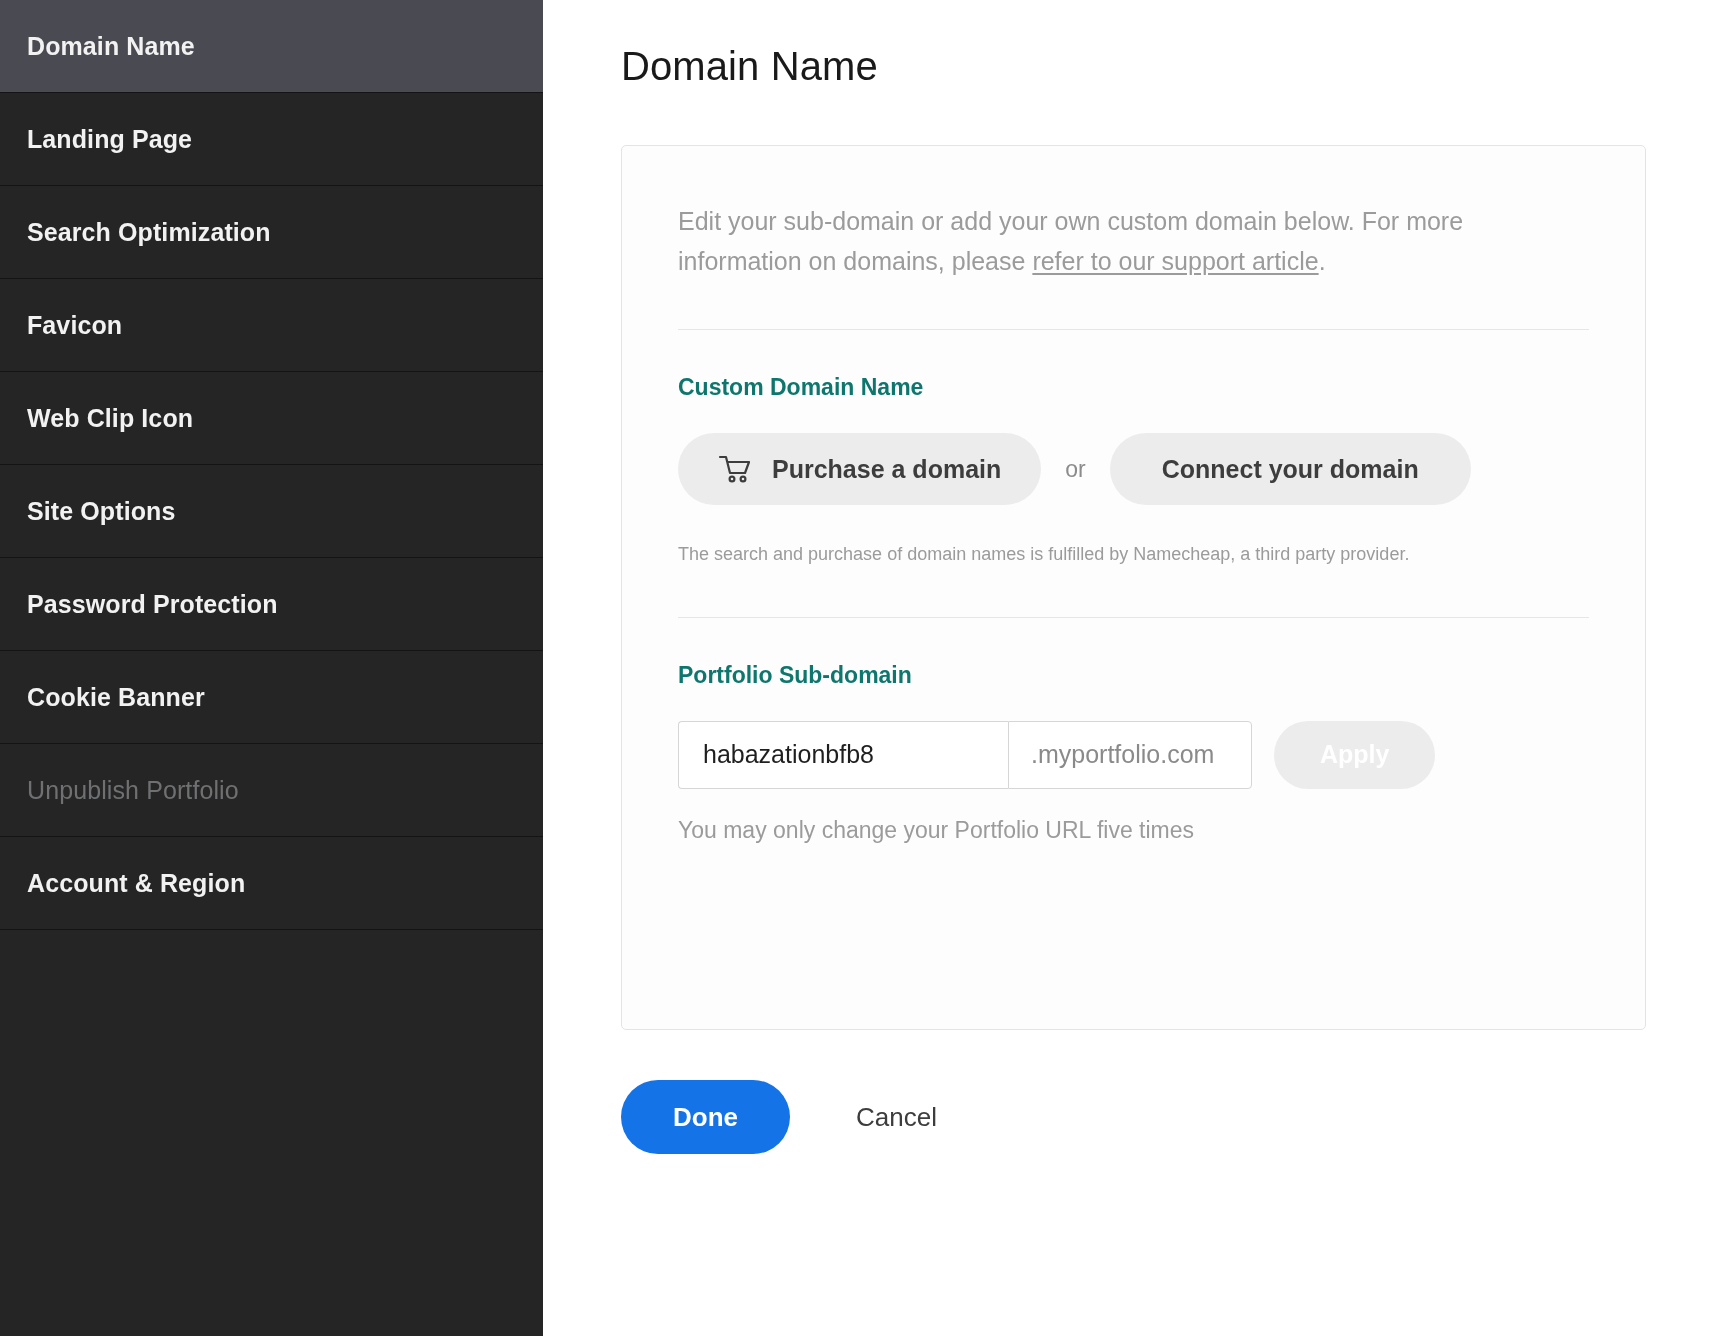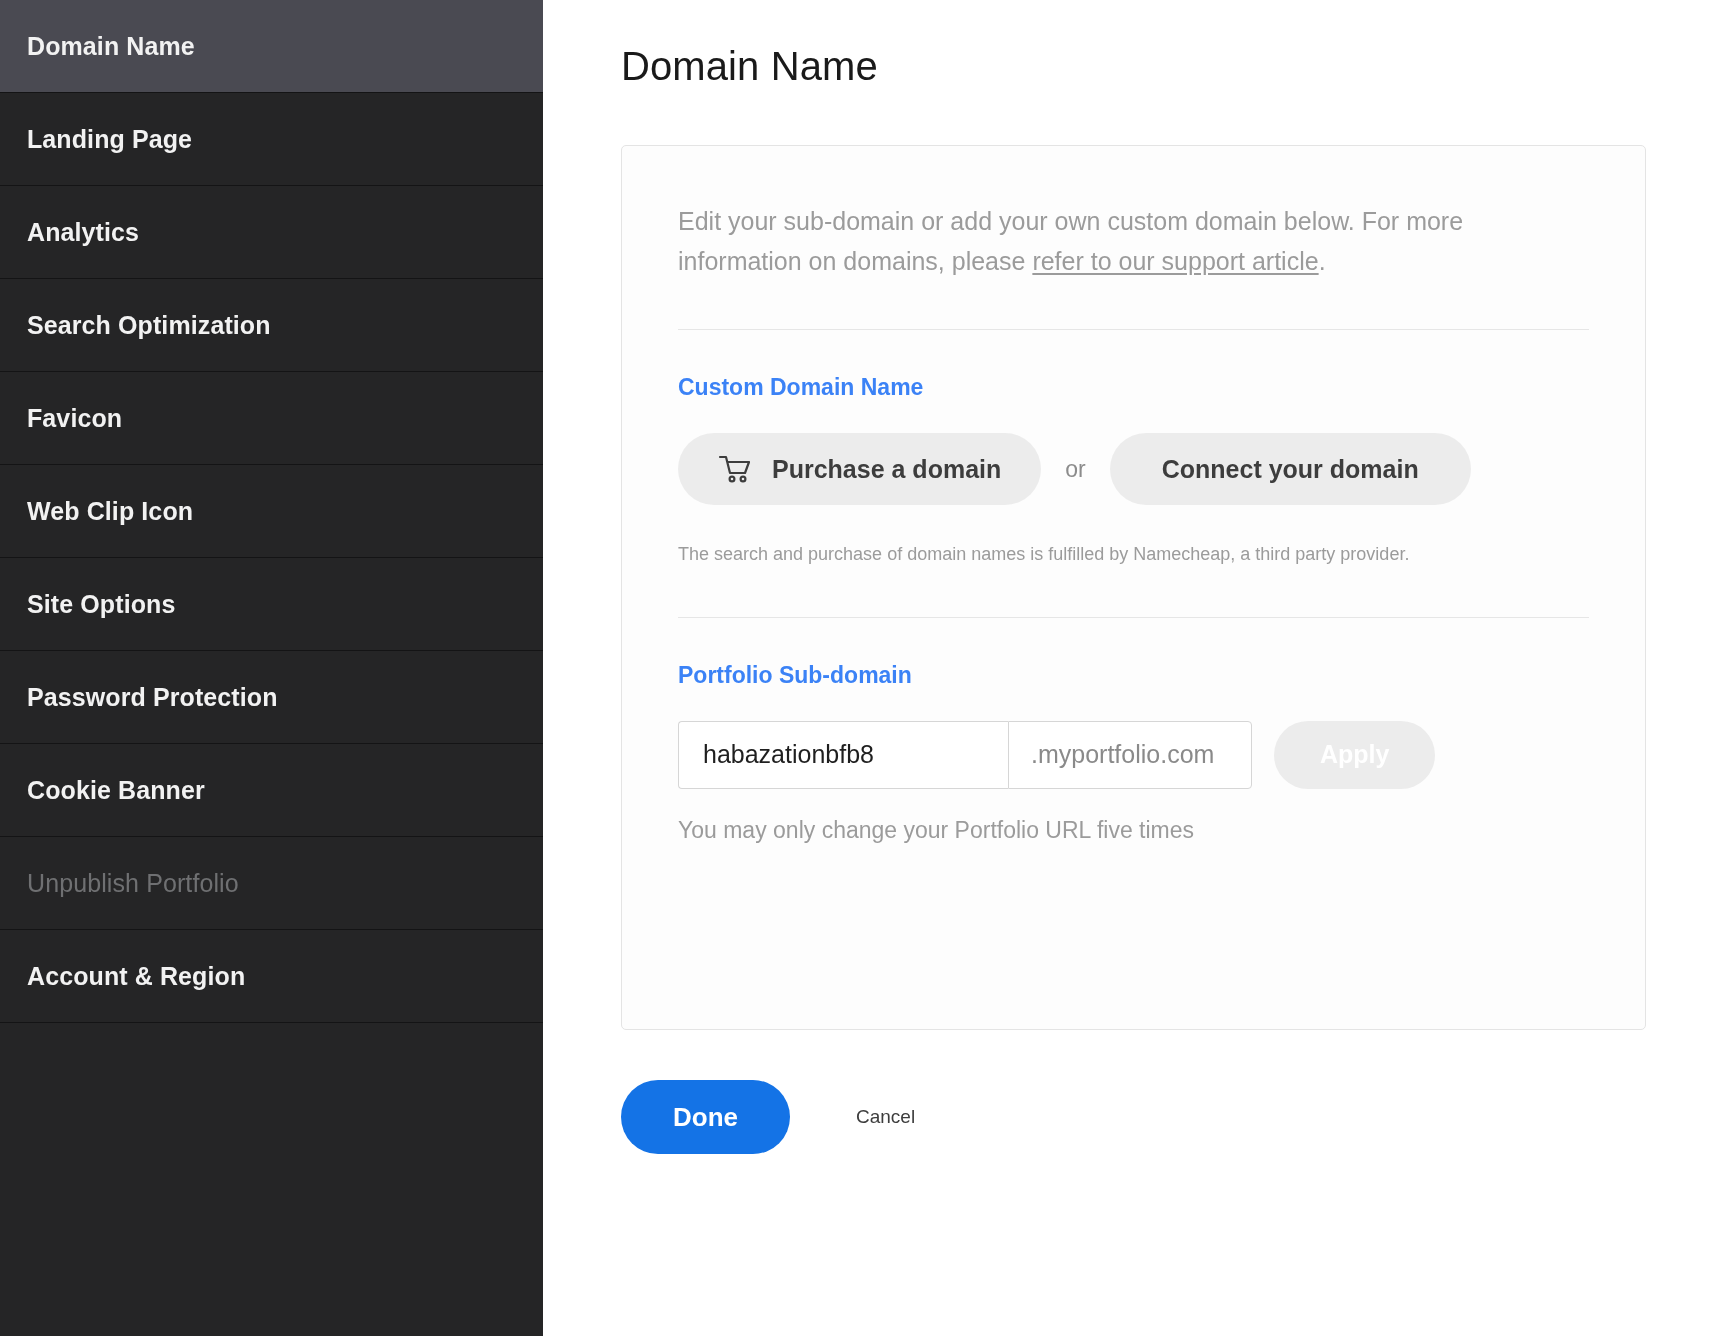--- a/index.html
+++ b/index.html
@@ -102,21 +102,21 @@
 
   .divider {
     height: 1px;
     background: #e6e6e6;
     margin: 48px 0 0 0;
   }
 
   .section-label {
     font-size: 23px;
     font-weight: bold;
-    color: #3b82f6;
+    color: #0f766e;
     margin: 44px 0 0 0;
   }
 
   .btn-row {
     display: flex;
     align-items: center;
     margin-top: 32px;
   }
 
   .pill-btn {
@@ -224,39 +224,36 @@
     font-size: 26px;
     font-weight: bold;
     color: #ffffff;
     cursor: pointer;
   }
   .cancel-btn {
     background: transparent;
     border: none;
     margin-left: 60px;
     font-family: inherit;
-    font-size: 19px;
+    font-size: 26px;
     color: #3d3d3d;
     cursor: pointer;
   }
 </style>
 </head>
 <body>
 
 <div class="app">
 
   <nav class="sidebar">
     <div class="nav-item selected">
       <span>Domain Name</span>
     </div>
     <div class="nav-item">
       <span>Landing Page</span>
-    </div>
-    <div class="nav-item">
-      <span>Analytics</span>
     </div>
     <div class="nav-item">
       <span>Search Optimization</span>
     </div>
     <div class="nav-item">
       <span>Favicon</span>
     </div>
     <div class="nav-item">
       <span>Web Clip Icon</span>
     </div>

